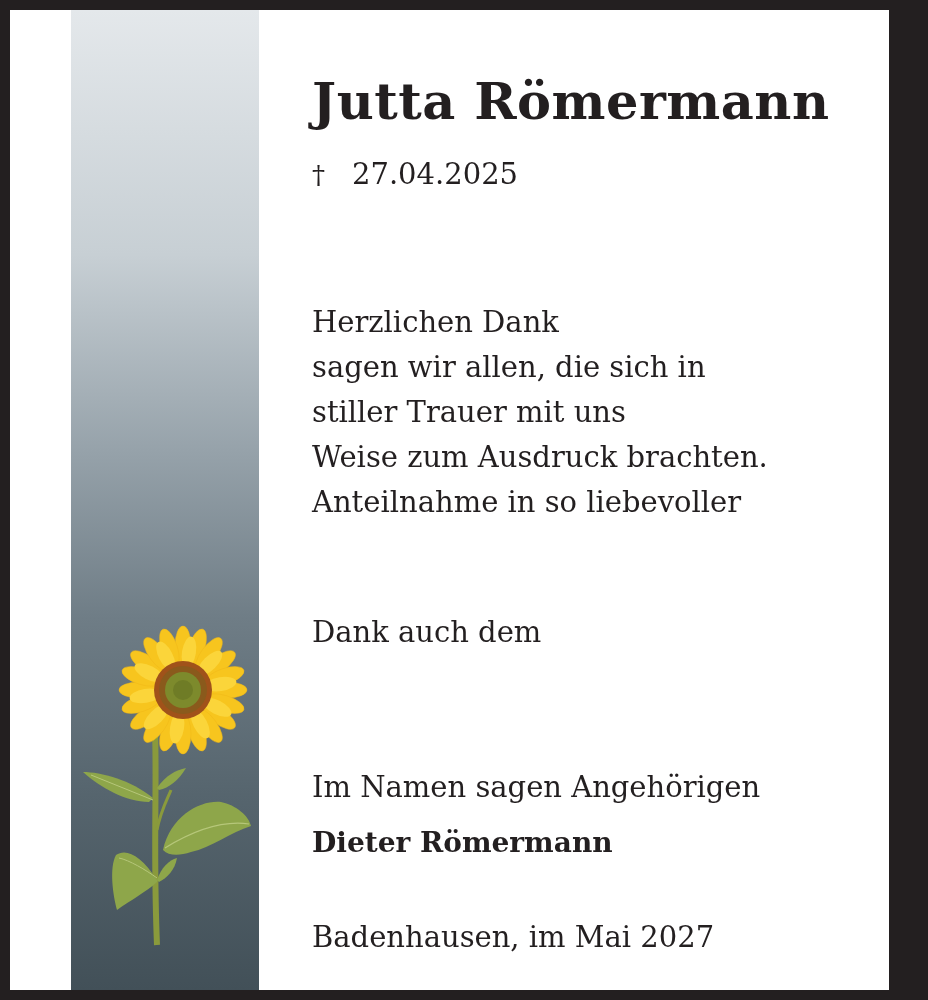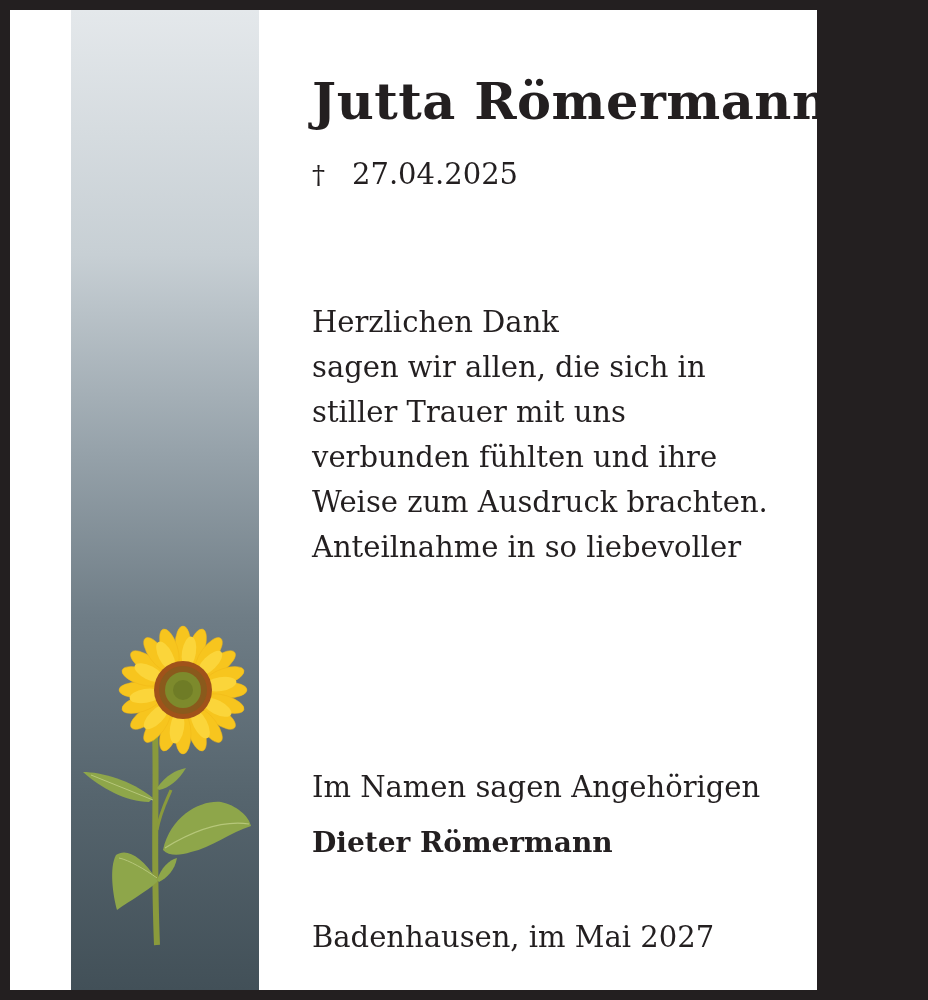--- a/index.html
+++ b/index.html
@@ -4,21 +4,21 @@
 <style>
   html, body { margin: 0; padding: 0; }
   body {
     width: 928px; height: 1000px; overflow: hidden;
     background: #231f20;
     font-family: "DejaVu Serif", "Liberation Serif", serif;
     color: #231f20;
   }
   .card {
     position: absolute; left: 10px; top: 10px;
-    width: 807px; height: 980px;
+    width: 879px; height: 980px;
     background: #ffffff;
     overflow: hidden;
   }
   .strip {
     position: absolute; left: 61px; top: 0;
     width: 188px; height: 980px;
     background: linear-gradient(to bottom, #e4e8eb 0%, #c7cfd4 25%, #96a2aa 45%, #6f7d86 62%, #56656e 80%, #425058 100%);
   }
   .sunflower { position: absolute; left: 0; top: 0; }
   .content {
@@ -119,25 +119,25 @@
   <div class="content">
     <div class="name">Jutta Römermann</div>
     <div class="death">
       <span class="cross">†</span><span>27.04.2025</span>
     </div>
 
     <div class="para p1">
       <span class="line">Herzlichen Dank</span>
       <span class="line">sagen wir allen, die sich in</span>
       <span class="line">stiller Trauer mit uns</span>
-      <span class="line">verbunden fühlten und ihre</span>
       <span class="line">Weise zum Ausdruck brachten.</span>
       <span class="line">Anteilnahme in so liebevoller</span>
     </div>
 
     <div class="para p2">
+      <span class="line">Dank auch dem</span>
     </div>
 
     <div class="para p3">Im Namen sagen Angehörigen</div>
     <div class="signer">Dieter Römermann</div>
     <div class="place">Badenhausen, im Mai 2027</div>
   </div>
 </div>
 
 </body></html>

